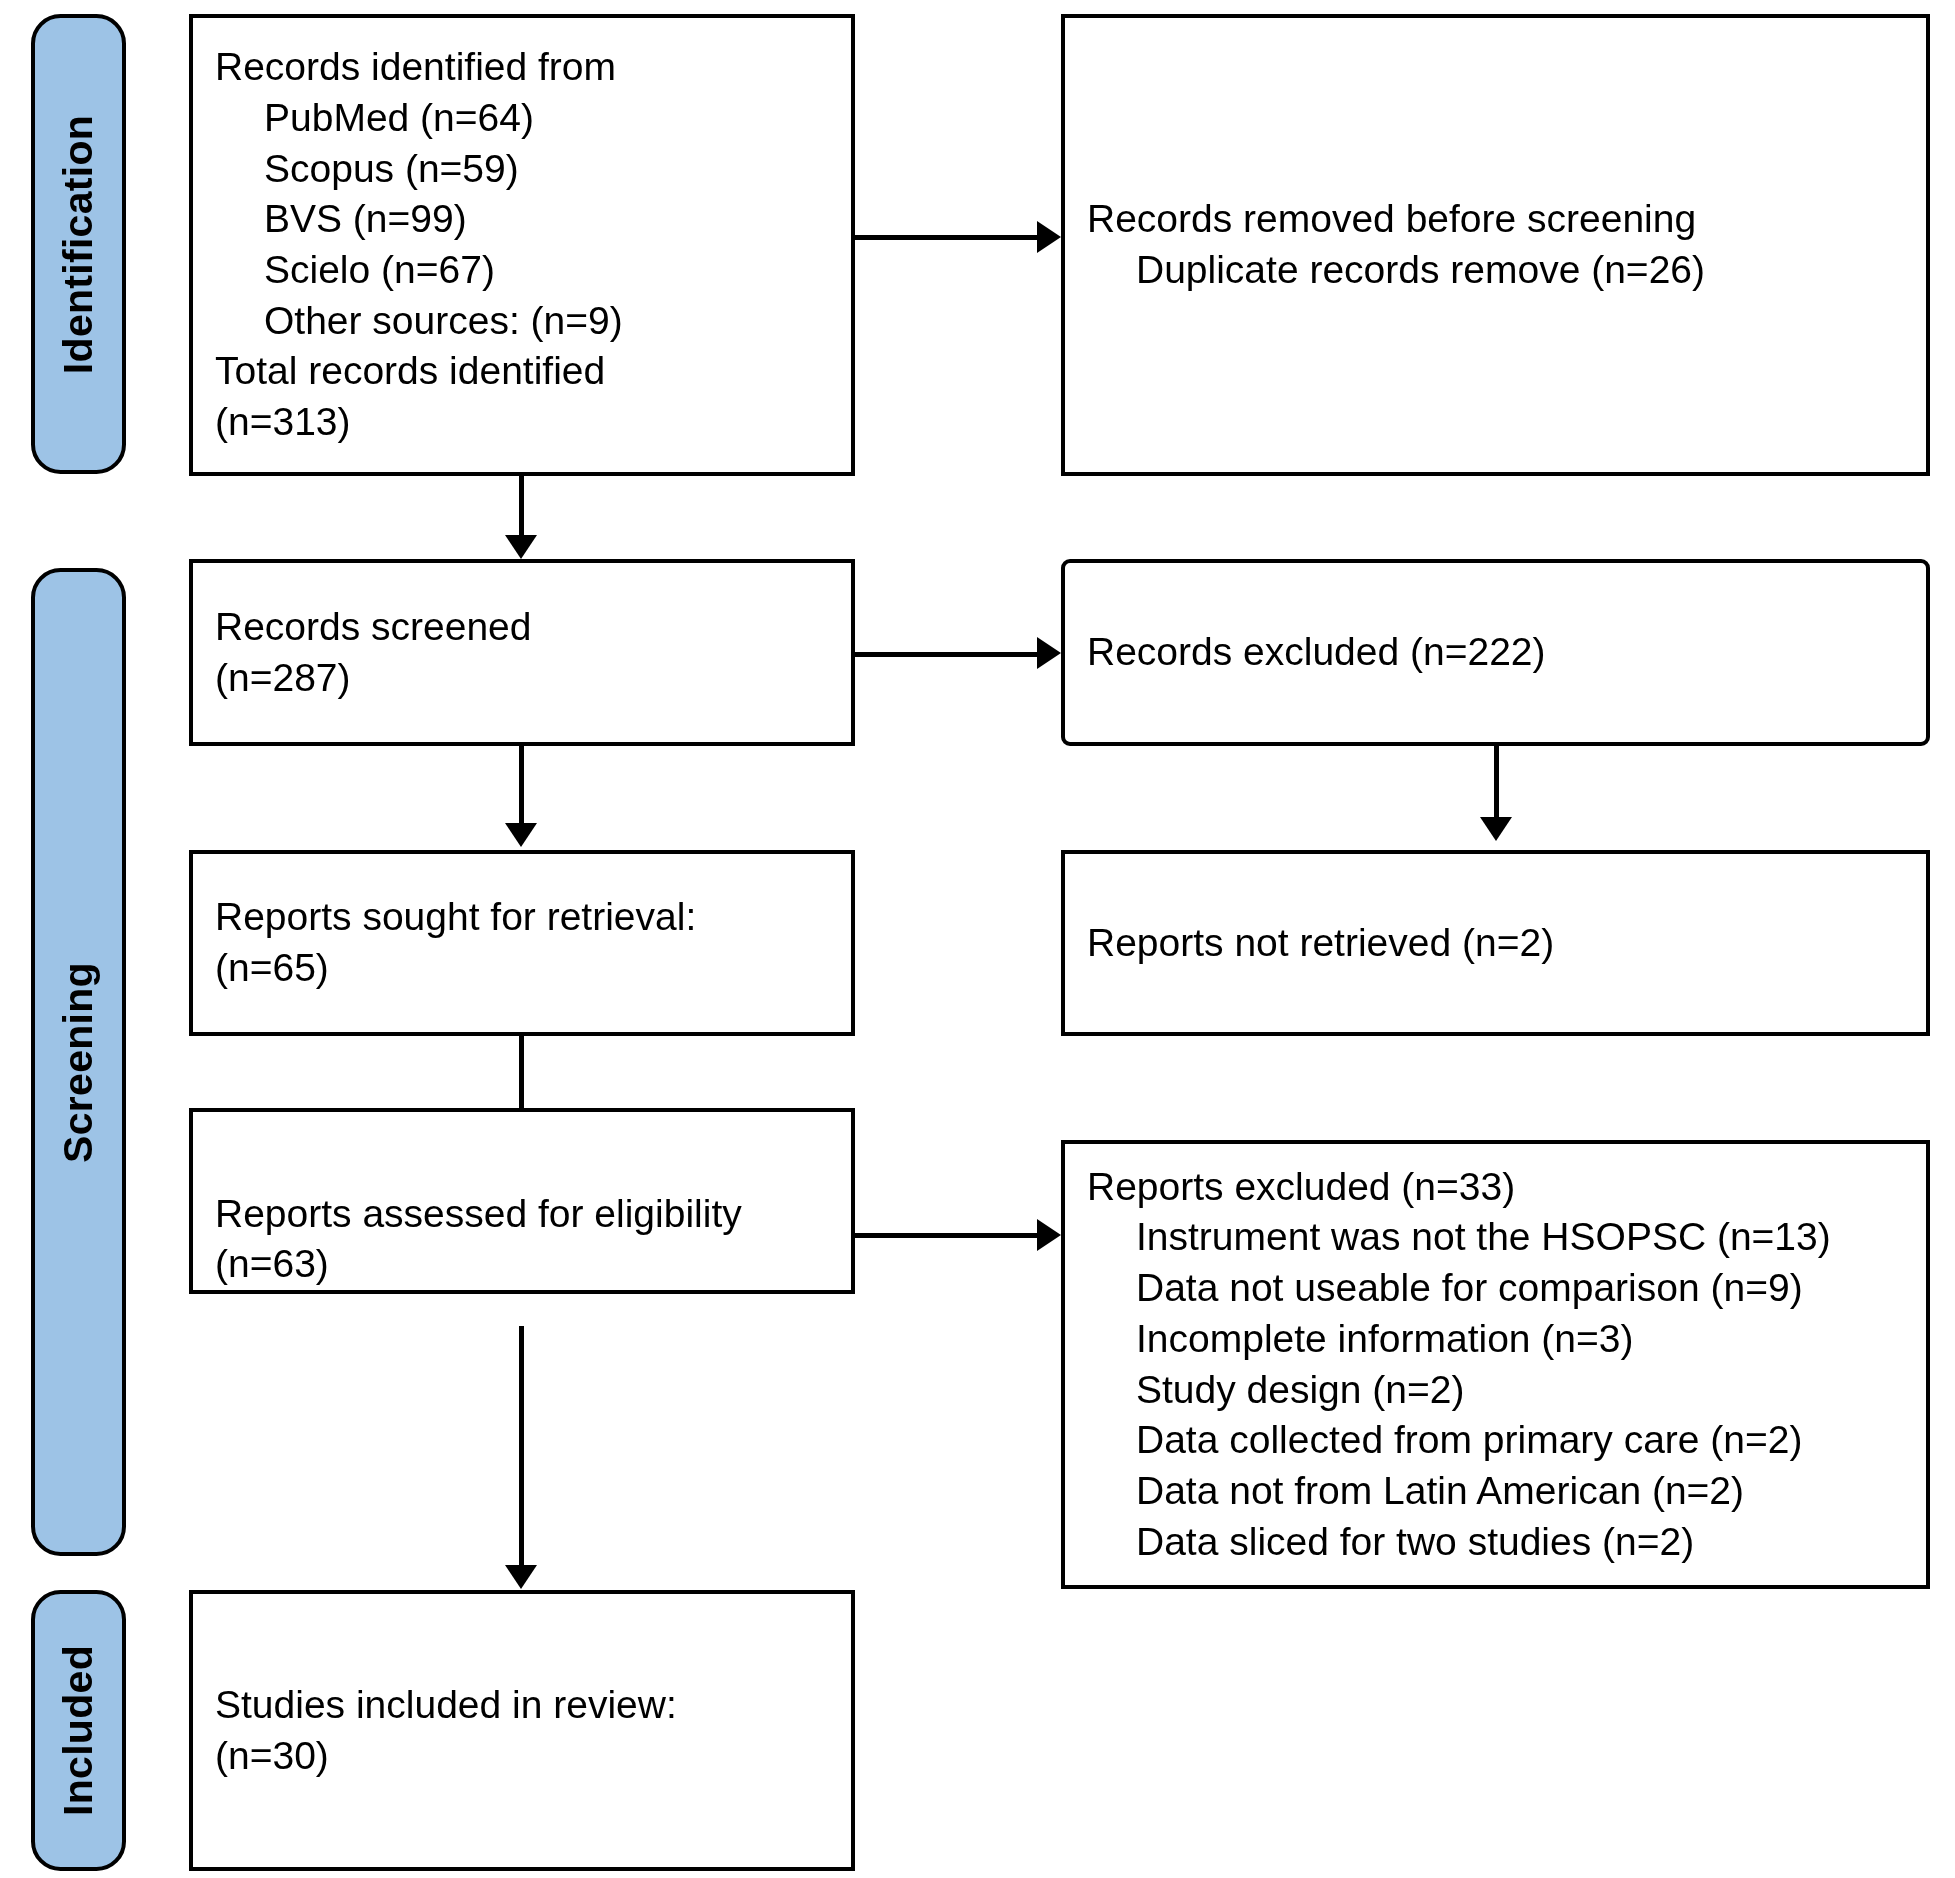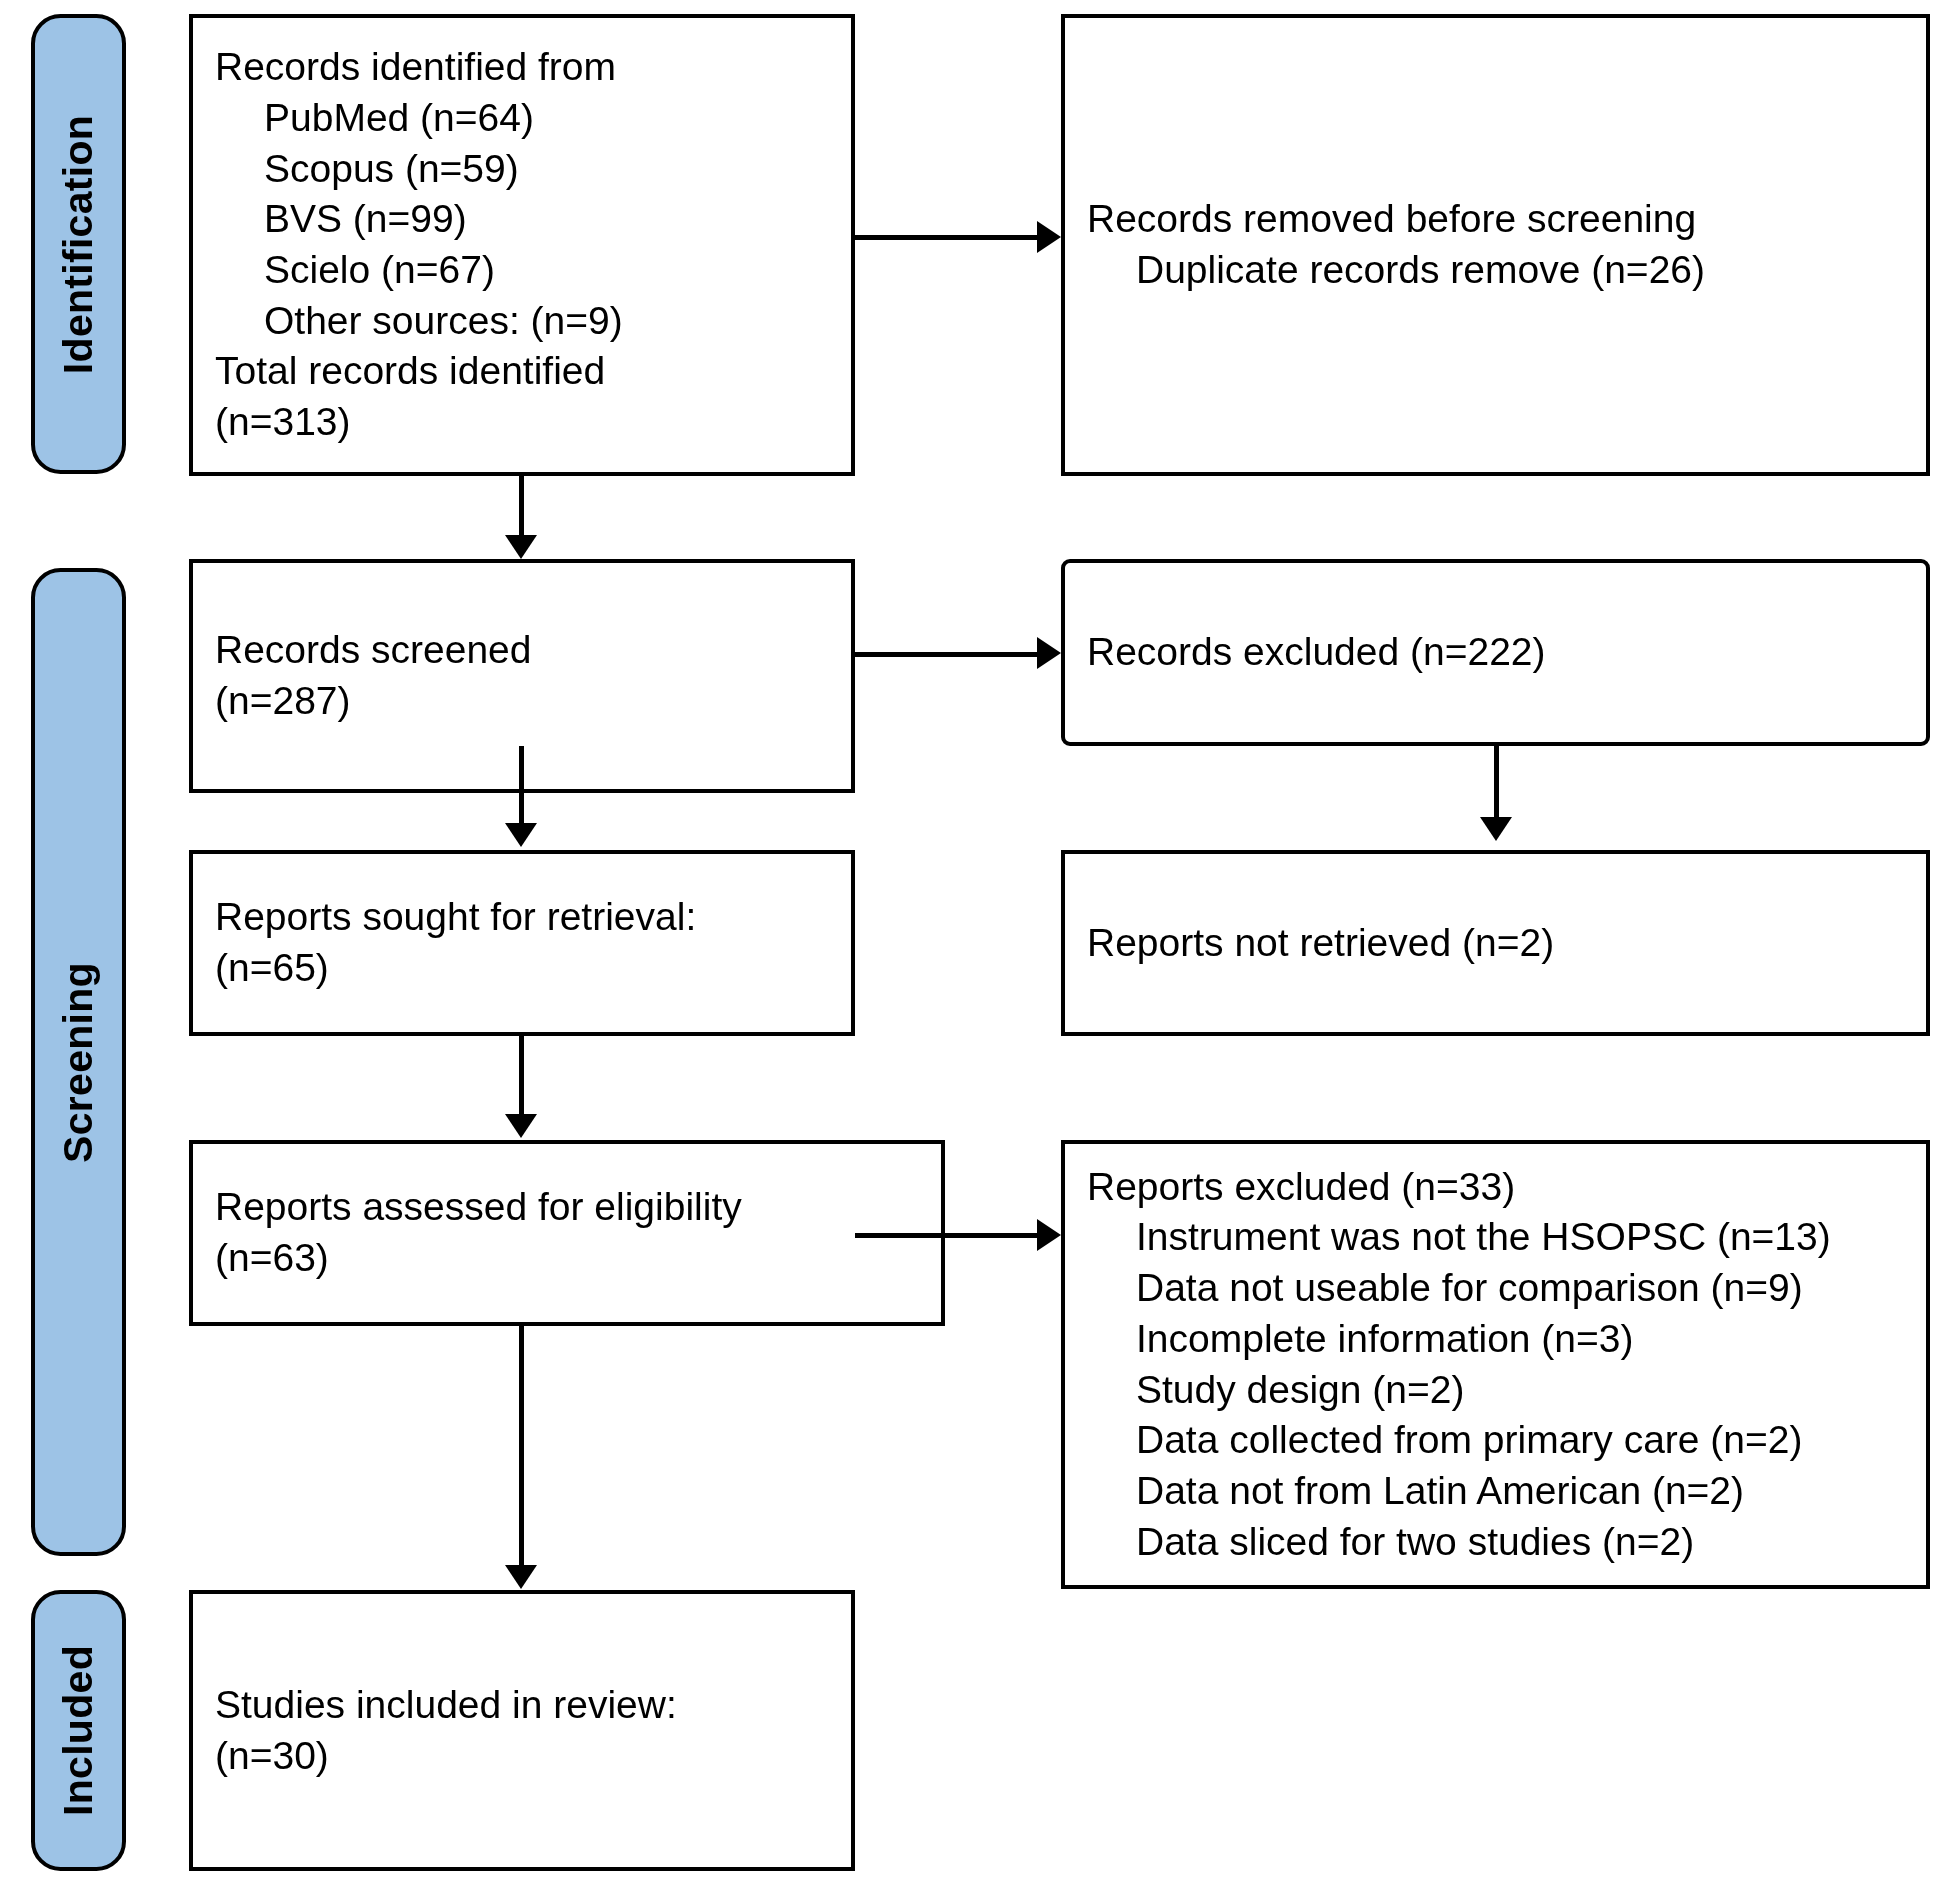--- a/index.html
+++ b/index.html
@@ -126,21 +126,21 @@
       <div class="line indent">Duplicate records remove (n=26)</div>
     </div>
   </div>
 
   <div class="hline" style="left:855px; top:235px; width:182px;"></div>
   <div class="arrow-right" style="left:1037px; top:221px;"></div>
 
   <div class="vline" style="left:519px; top:476px; width:5.1px; height:59px;"></div>
   <div class="arrow-down" style="left:505px; top:535px;"></div>
 
-  <div class="flow-box" style="left:189px; top:559px; width:666px; height:234px;">
+  <div class="flow-box" style="left:189px; top:559px; width:666px; height:187px;">
     <div class="box-text">
       <div class="line">Records screened</div>
       <div class="line">(n=287)</div>
     </div>
   </div>
 
   <div class="flow-box" style="left:1061px; top:559px; width:869px; height:187px;border-radius:9px;">
     <div class="box-text">
       <div class="line">Records excluded (n=222)</div>
     </div>
@@ -164,21 +164,21 @@
 
   <div class="flow-box" style="left:1061px; top:850px; width:869px; height:186px;">
     <div class="box-text">
       <div class="line">Reports not retrieved (n=2)</div>
     </div>
   </div>
 
   <div class="vline" style="left:519px; top:1036px; width:5.1px; height:78px;"></div>
   <div class="arrow-down" style="left:505px; top:1114px;"></div>
 
-  <div class="flow-box" style="left:189px; top:1140px; width:756px; height:186px;">
+  <div class="flow-box" style="left:189px; top:1108px; width:666px; height:186px;justify-content:flex-end;">
     <div class="box-text">
       <div class="line">Reports assessed for eligibility</div>
       <div class="line">(n=63)</div>
     </div>
   </div>
 
   <div class="flow-box" style="left:1061px; top:1140px; width:869px; height:449px;">
     <div class="box-text">
       <div class="line">Reports excluded (n=33)</div>
       <div class="line indent">Instrument was not the HSOPSC (n=13)</div>

